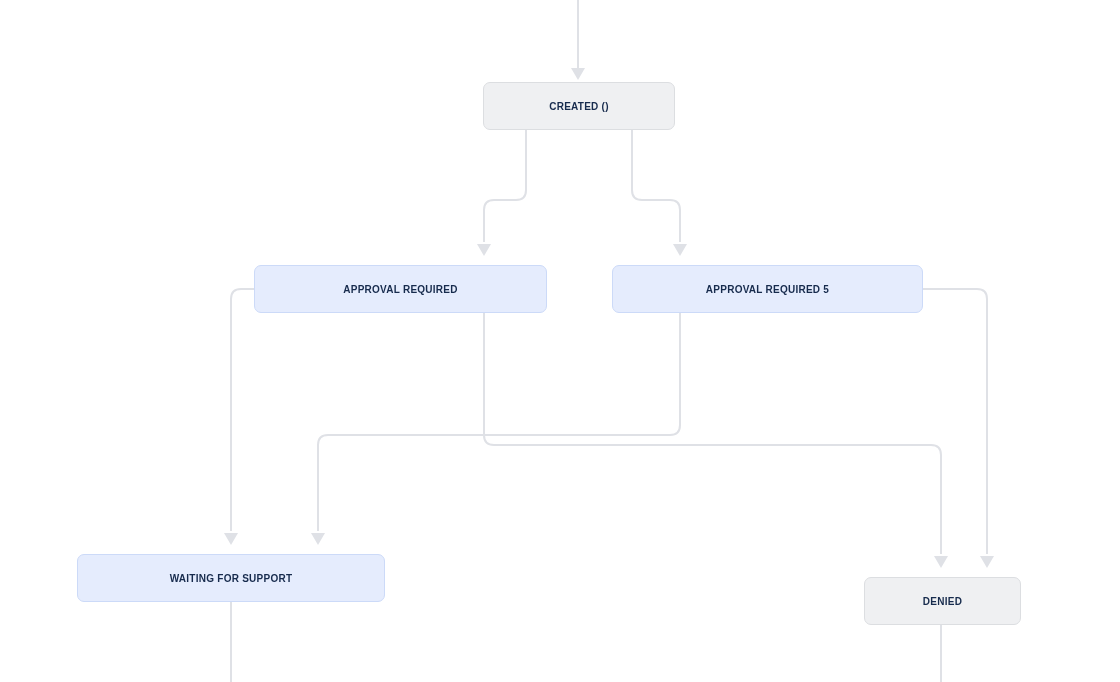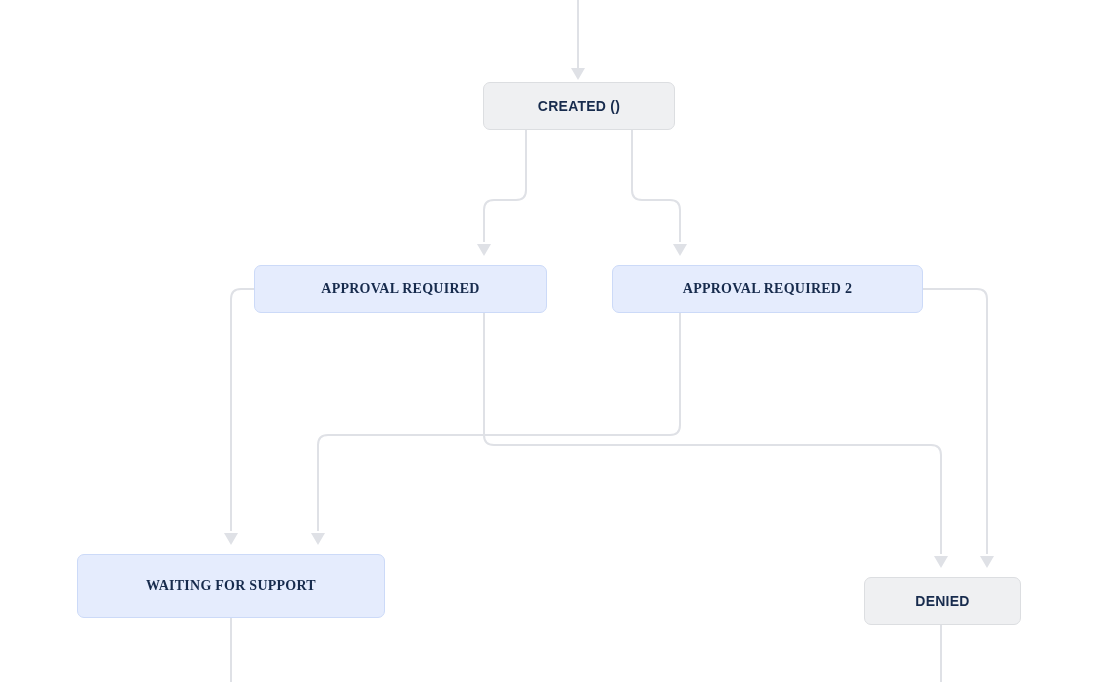--- a/index.html
+++ b/index.html
@@ -30,37 +30,36 @@
   }
   .node {
     position: absolute;
     box-sizing: border-box;
     display: flex;
     align-items: center;
     justify-content: center;
     border-radius: 7px;
     border-style: solid;
     border-width: 1px;
-    font-size: 14px;
+    font-size: 10px;
     font-weight: bold;
     letter-spacing: 0.25px;
     white-space: nowrap;
     cursor: pointer;
     user-select: none;
   }
   .node.status-grey {
     background: #eff0f2;
     border-color: #dcdee1;
     color: #172b4d;
   }
   .node.status-blue {
     background: #e5ecfd;
     border-color: #ccdaf8;
     color: #172b4d;
-    font-family: Liberation Serif, serif;
   }
   .node-label {
     pointer-events: none;
   }
 </style>
 </head>
 <body>
 
 <div id="canvas">
 
@@ -102,23 +101,23 @@
     </svg>
 
   <div id="node-layer">
       <div class="node status-grey" style="left: 483px; top: 82px; width: 192px; height: 48px;">
         <span class="node-label">CREATED ()</span>
       </div>
       <div class="node status-blue" style="left: 254px; top: 265px; width: 293px; height: 48px;">
         <span class="node-label">APPROVAL REQUIRED</span>
       </div>
       <div class="node status-blue" style="left: 612px; top: 265px; width: 311px; height: 48px;">
-        <span class="node-label">APPROVAL REQUIRED 2</span>
+        <span class="node-label">APPROVAL REQUIRED 5</span>
       </div>
-      <div class="node status-blue" style="left: 77px; top: 554px; width: 308px; height: 64px;">
+      <div class="node status-blue" style="left: 77px; top: 554px; width: 308px; height: 48px;">
         <span class="node-label">WAITING FOR SUPPORT</span>
       </div>
       <div class="node status-grey" style="left: 864px; top: 577px; width: 157px; height: 48px;">
         <span class="node-label">DENIED</span>
       </div>
     </div>
 
 </div>
 
 </body></html>

